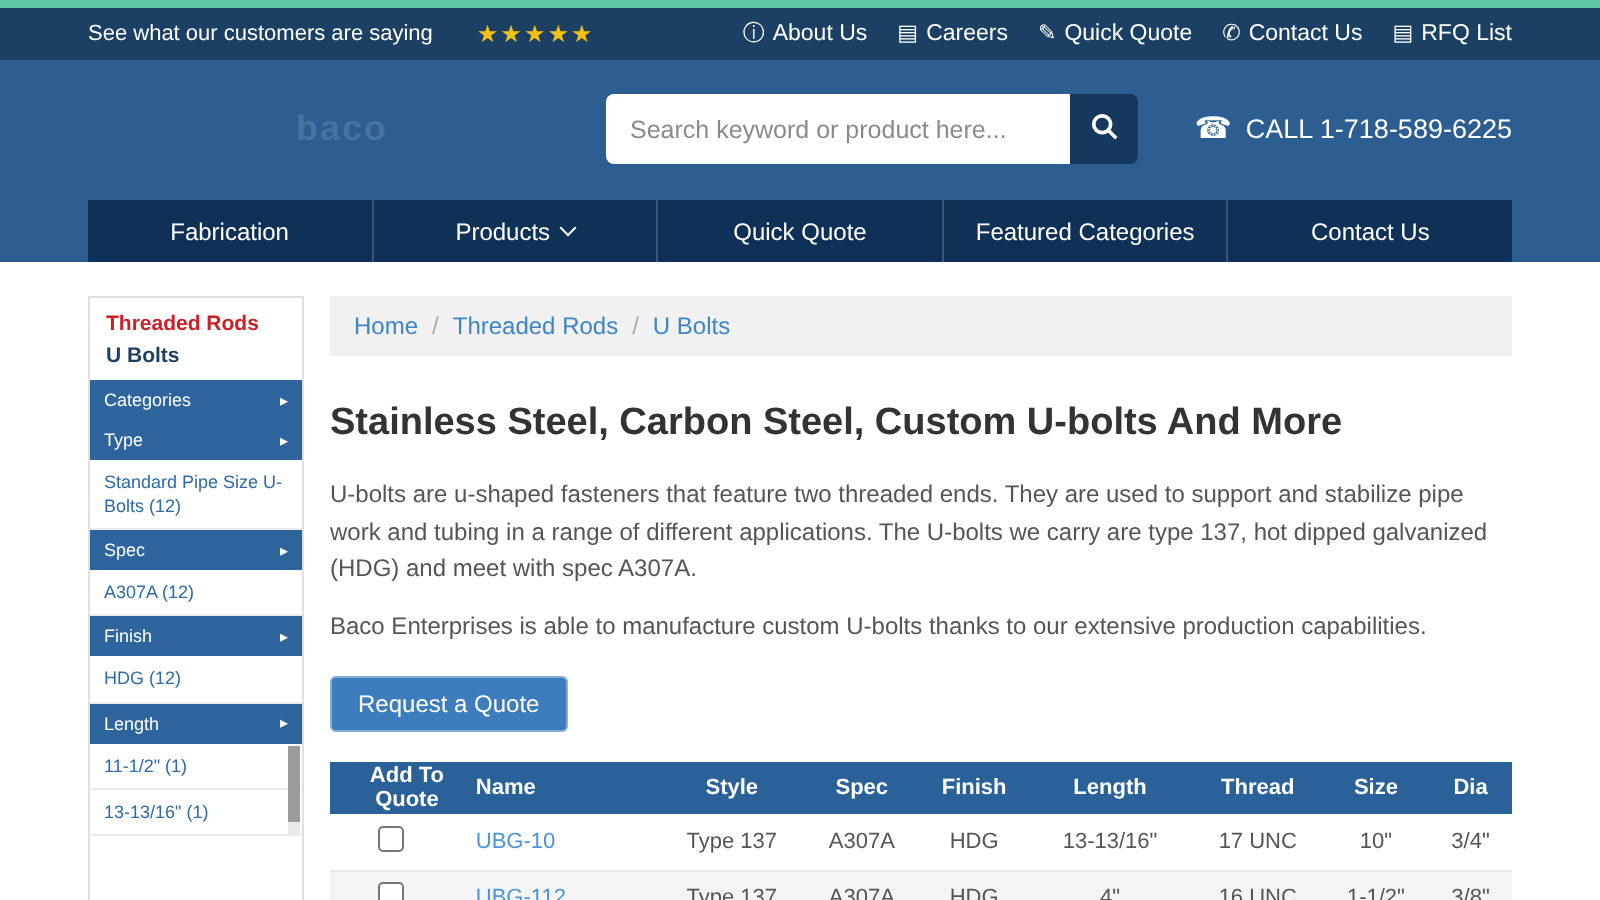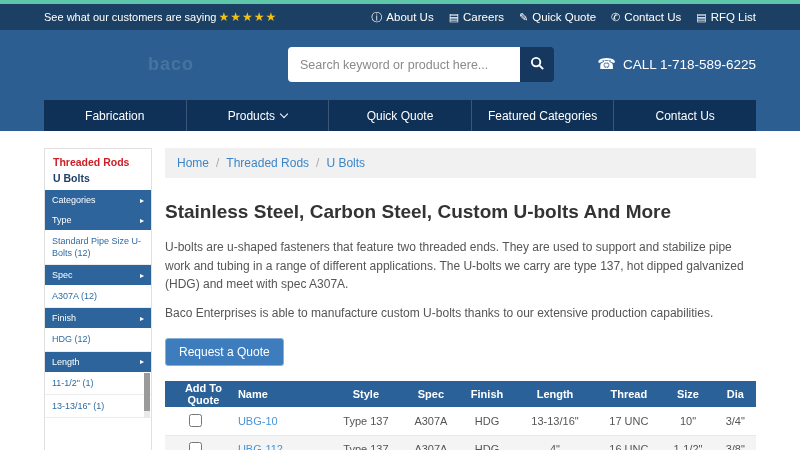--- a/index.html
+++ b/index.html
@@ -6,32 +6,32 @@
   html,body { width:800px; height:450px; overflow:hidden; background:#fff;
     font-family:"Liberation Sans", sans-serif; }
   .container { width:712px; margin:0 auto; position:relative; }
 
   
   .teal-strip { height:4px; background:#5ec7a9; }
 
   
   .topbar { height:26px; background:#1c4064; color:#fff; }
   .topbar .container { height:26px; display:flex; align-items:center; justify-content:space-between; }
-  .tagline-wrap { display:flex; align-items:center; gap:2px; font-size:11px; }
+  .tagline-wrap { display:flex; align-items:center; gap:22px; font-size:11px; }
   .stars { color:#f2c118; font-size:12px; letter-spacing:1px; }
   .topbar-links { display:flex; align-items:center; gap:15px; }
   .top-link { display:flex; align-items:center; gap:4px; font-size:11.5px; color:#fff; cursor:pointer; }
   .top-link .tl-icon { font-size:11px; line-height:1; }
 
   
   .header { height:70px; background:#2c5e92; }
   .header .container { height:70px; }
   .logo { position:absolute; left:104px; top:24px; font-size:18px; font-weight:bold;
     color:#45749f; letter-spacing:1px; }
-  .search-wrap { position:absolute; left:244px; top:17px; display:flex; height:35px; }
+  .search-wrap { position:absolute; left:259px; top:17px; display:flex; height:35px; }
   .search-input { width:232px; height:35px; border:none; border-radius:4px 0 0 4px;
     padding:0 12px; font-size:12.5px; color:#333; outline:none; font-family:"Liberation Sans",sans-serif; }
   .search-input::placeholder { color:#8a8a8a; }
   .search-btn { width:34px; height:35px; background:#16375e; border:none; border-radius:0 4px 4px 0;
     cursor:pointer; display:flex; align-items:center; justify-content:center; }
   .phone-wrap { position:absolute; right:0; top:25px; display:flex; align-items:center; gap:7px;
     color:#fff; font-size:13.5px; }
   .phone-wrap .phone-glyph { font-size:15px; }
 
   

